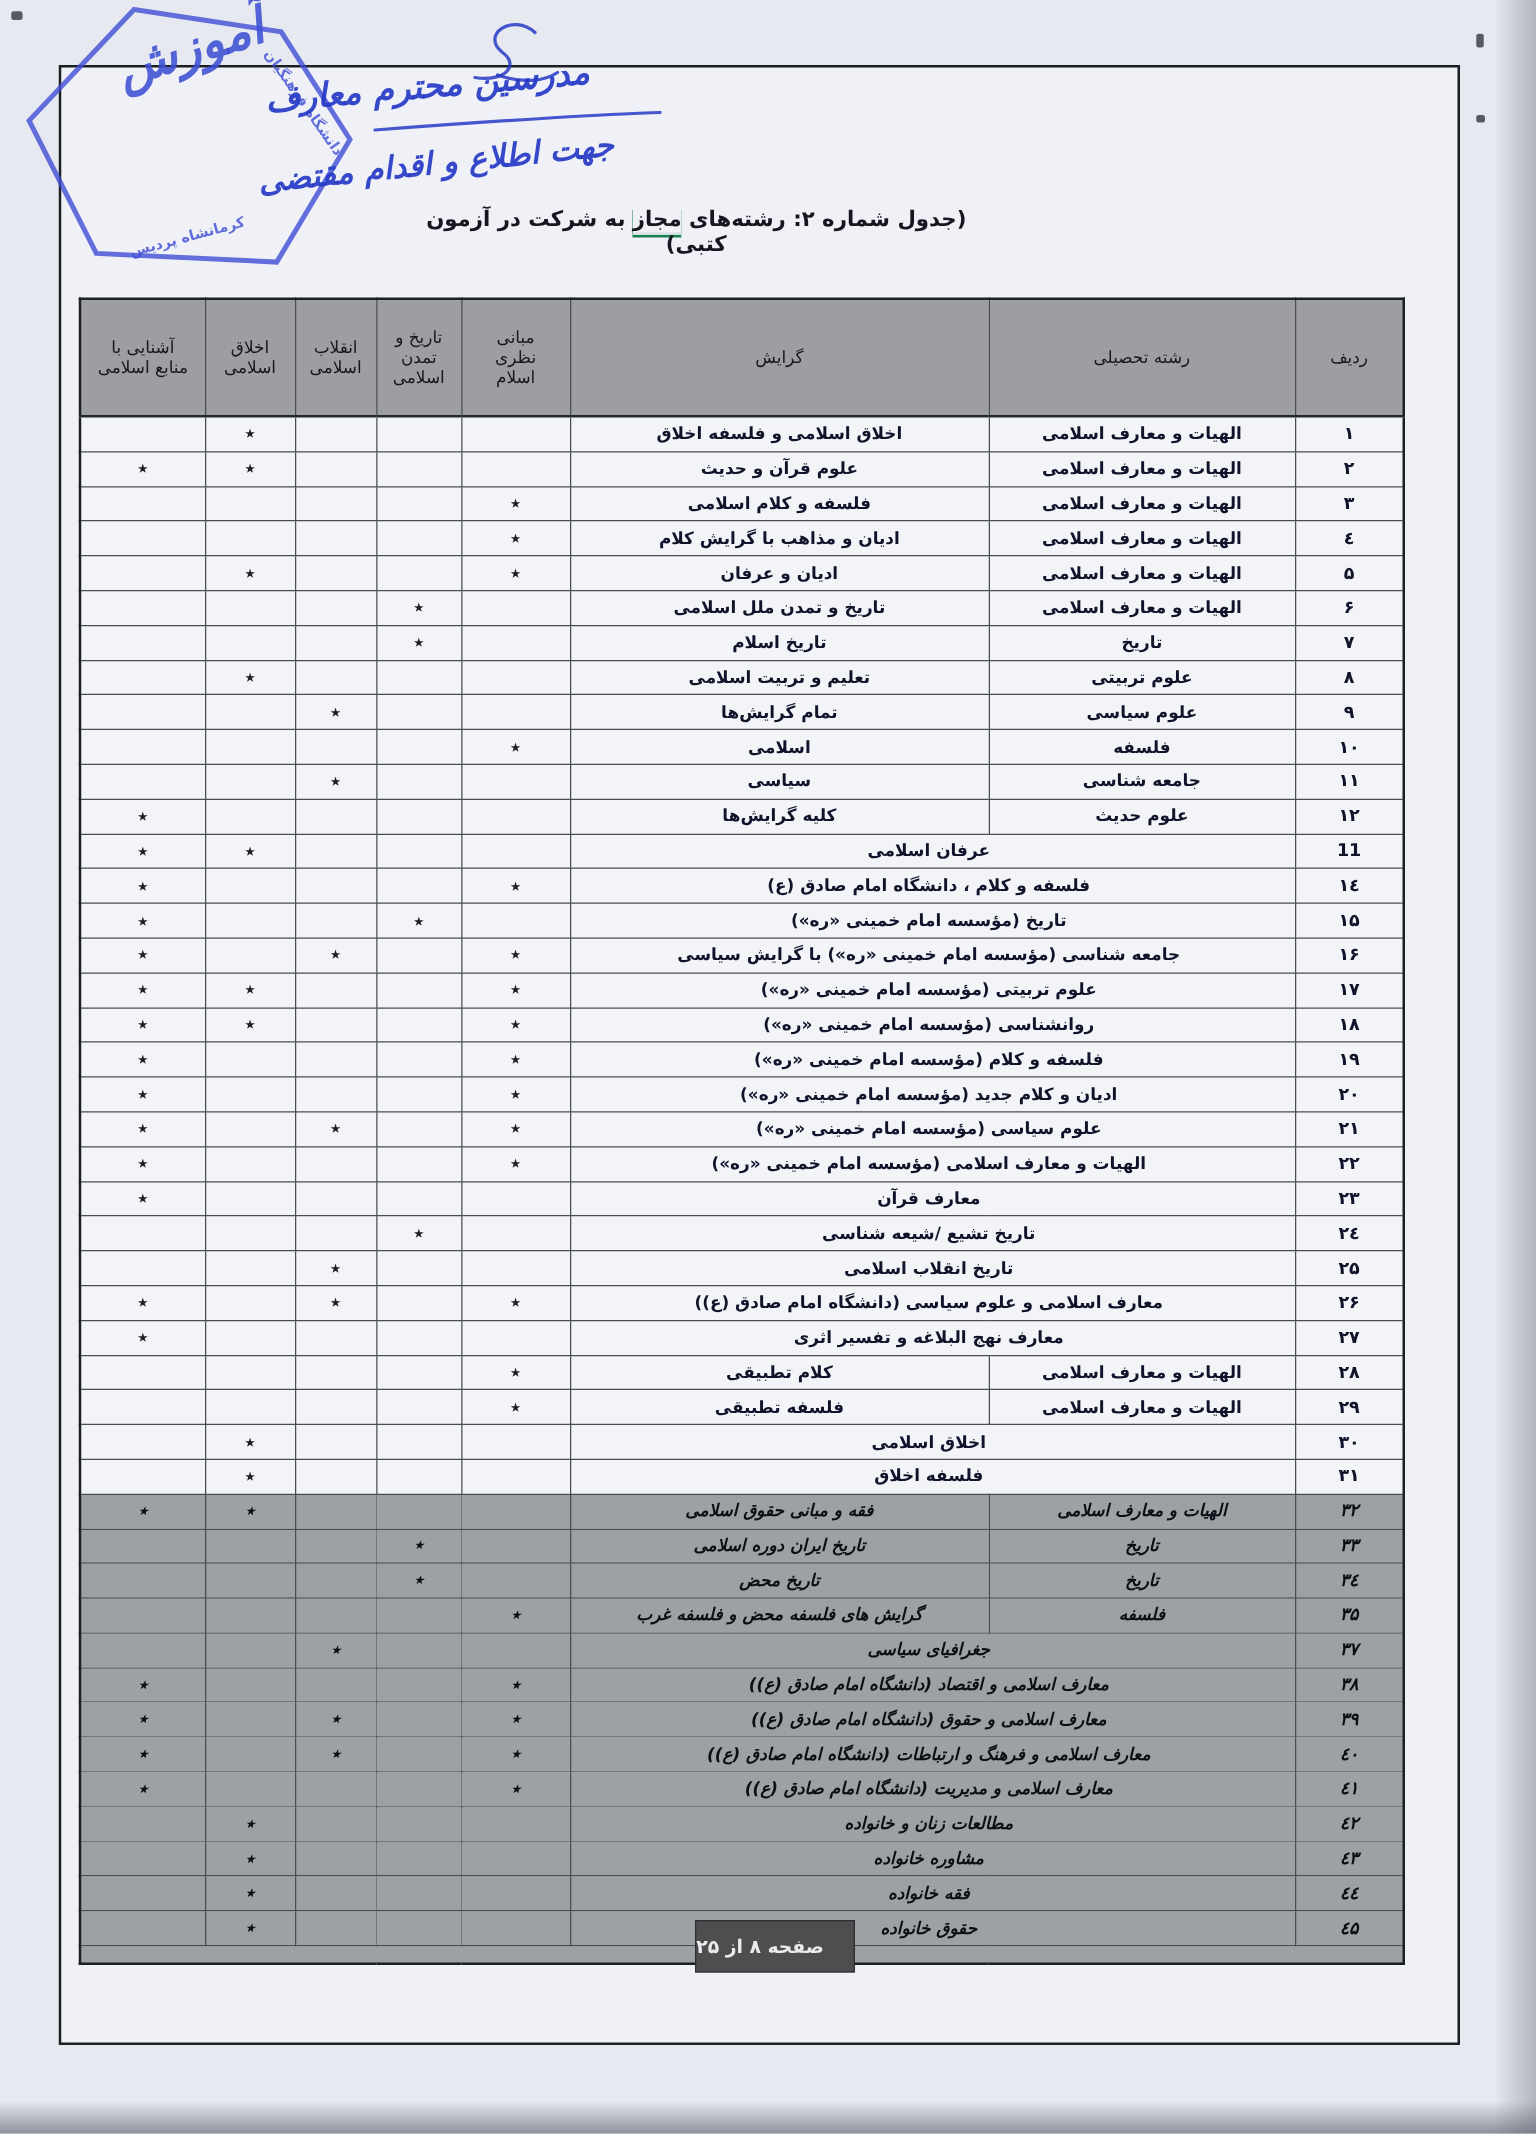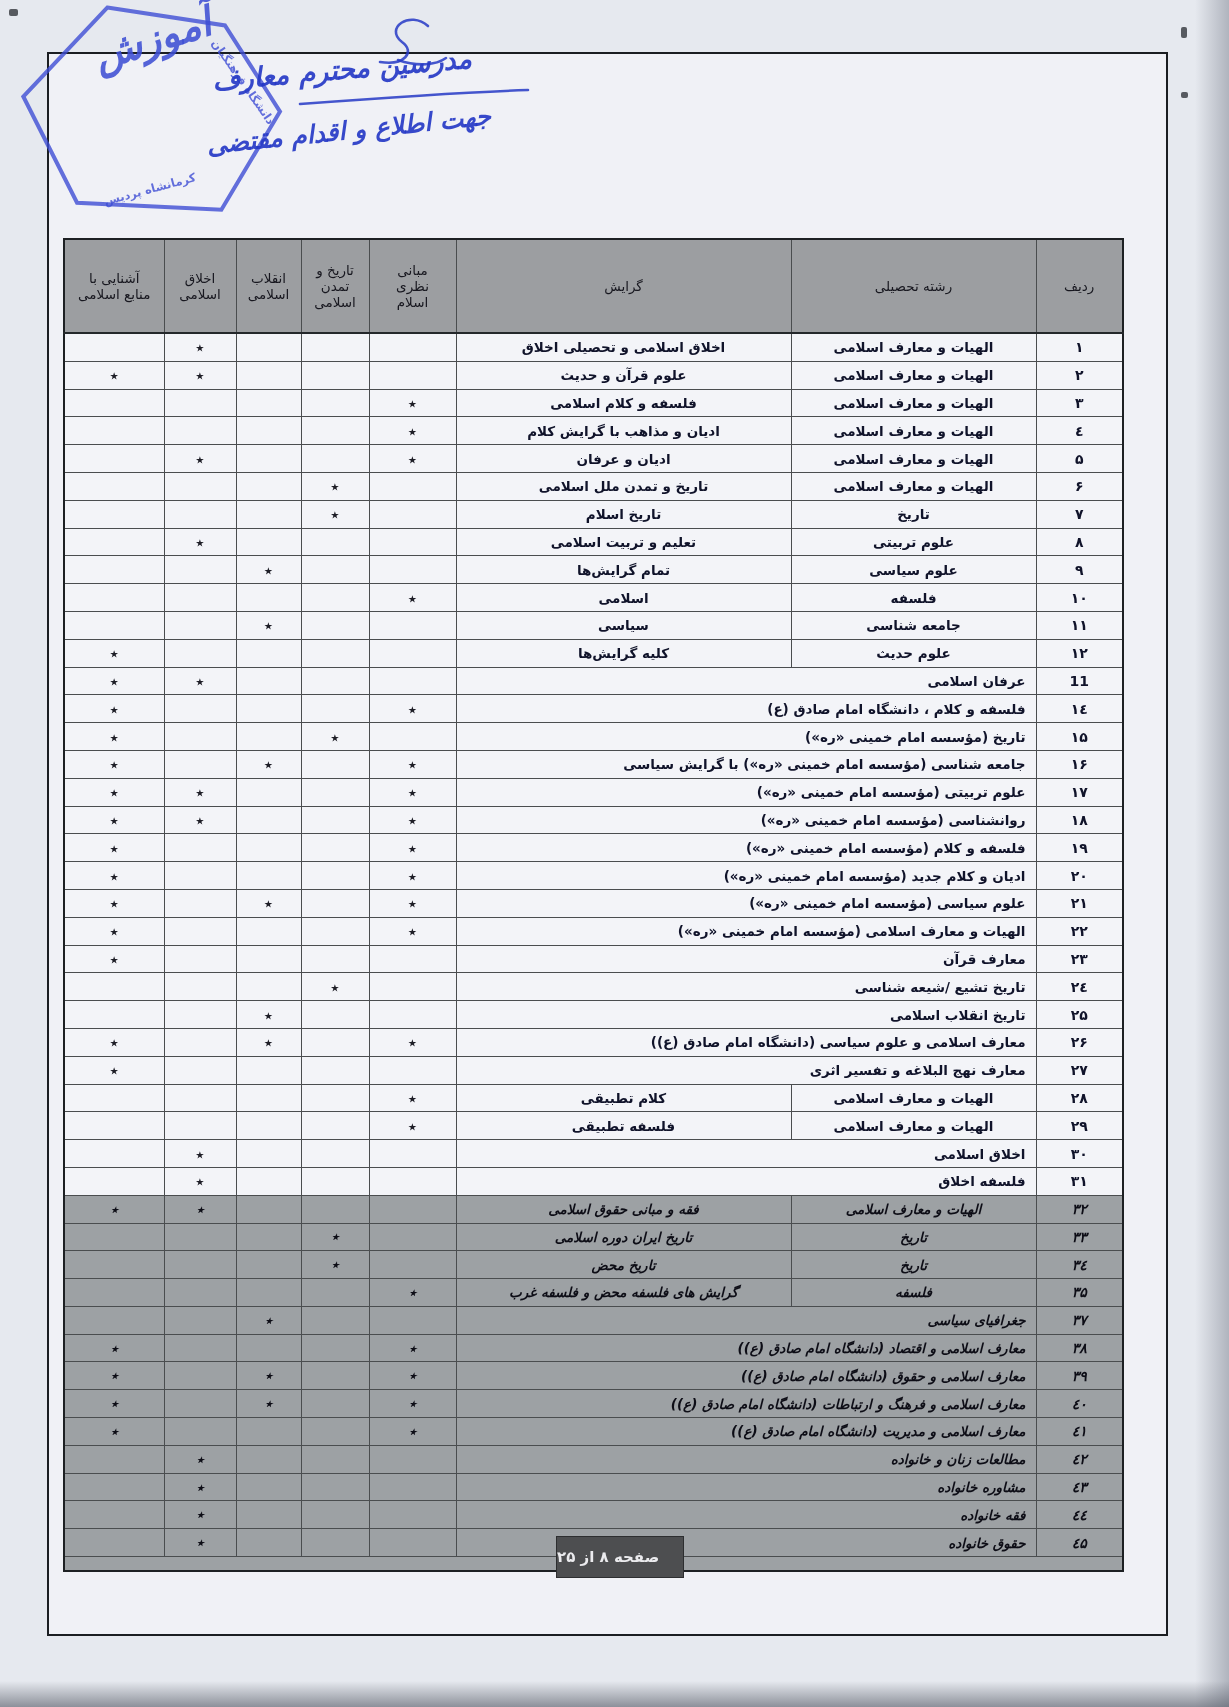--- a/index.html
+++ b/index.html
@@ -55,21 +55,21 @@
     background:#9c9ea1; height:90px; font-size:13.5px; font-weight:400; color:#17171f;
     white-space:pre-line; vertical-align:middle; text-align:center;
     border-bottom:2.5px solid #24282b !important;
   }
   tbody td{
     height:26.8px; padding:0 4px; font-size:13.5px; font-weight:700; color:#10132a;
     text-align:center; vertical-align:middle; overflow:hidden; white-space:nowrap;
   }
   tbody tr{border-top:1px solid #3c5446;}
   tbody td.num{font-size:14px;}
-  tbody td.merged{text-align:right; padding-right:10px;}
+  tbody td.merged{padding-right:10px;}
   tbody td.mk{font-size:17px; color:#1d1d26; padding:0;}
   tbody tr.shaded td{background:#9da1a4; font-style:italic; color:#0d0d16;}
   tbody tr.shaded td.mk{font-size:13px;}
   tbody tr.spacer td{height:13px; background:#9da1a4;}
 
   
   .page-badge{
     position:absolute; left:556px; top:1536px; width:126px; height:40px;
     background:#4d4e50; border:1px solid #2d2e30; color:#ebebee;
     direction:rtl; text-align:left; line-height:40px; font-size:15px; font-weight:700;
@@ -104,20 +104,21 @@
     <g fill="none" stroke="rgba(38,58,198,.85)" stroke-width="2.6" stroke-linecap="round">
       <path d="M 428 26 c -18 -16 -44 2 -26 16 c 14 10 2 24 -22 20"></path>
       <path d="M 398 60 c 20 7 38 5 48 -2"></path>
       <path d="M 300 104 C 380 98 470 92 528 90"></path>
       <path d="M 635 478 C 480 438 305 452 266 477 C 242 493 276 506 356 499 C 456 491 570 480 640 484"></path>
       <path d="M 262 430 C 185 460 148 522 184 562 C 216 594 306 592 368 577" stroke-width="3.2"></path>
       <path d="M 362 589 c 10 -22 24 -24 30 -8 c 6 14 18 12 26 -2 c 8 -12 20 -10 24 2"></path>
     </g>
   </svg>
 
+  <div class="doc-title"><span>(جدول شماره ۲: رشته‌های </span><span class="u">مجاز</span><span> به شرکت در آزمون کتبی)</span></div>
 
   <div class="grid-wrap">
     <table class="grid">
       <colgroup>
         <col style="width:87px">
           <col style="width:245px">
           <col style="width:335px">
         <col style="width:87px">
           <col style="width:68px">
           <col style="width:65px">
@@ -140,21 +141,21 @@
             <th>اخلاق
 اسلامی</th>
             <th>آشنایی با
 منابع اسلامی</th>
           </tr>
       </thead>
       <tbody>
           <tr>
             <td class="num">۱</td>
             <td>الهیات و معارف اسلامی</td>
-            <td>اخلاق اسلامی و تحصیلی اخلاق</td>
+            <td>اخلاق اسلامی و فلسفه اخلاق</td>
             <td class="mk"></td>
             <td class="mk"></td>
             <td class="mk"></td>
             <td class="mk">٭</td>
             <td class="mk"></td>
           </tr>
           <tr>
             <td class="num">۲</td>
             <td>الهیات و معارف اسلامی</td>
             <td>علوم قرآن و حدیث</td>

